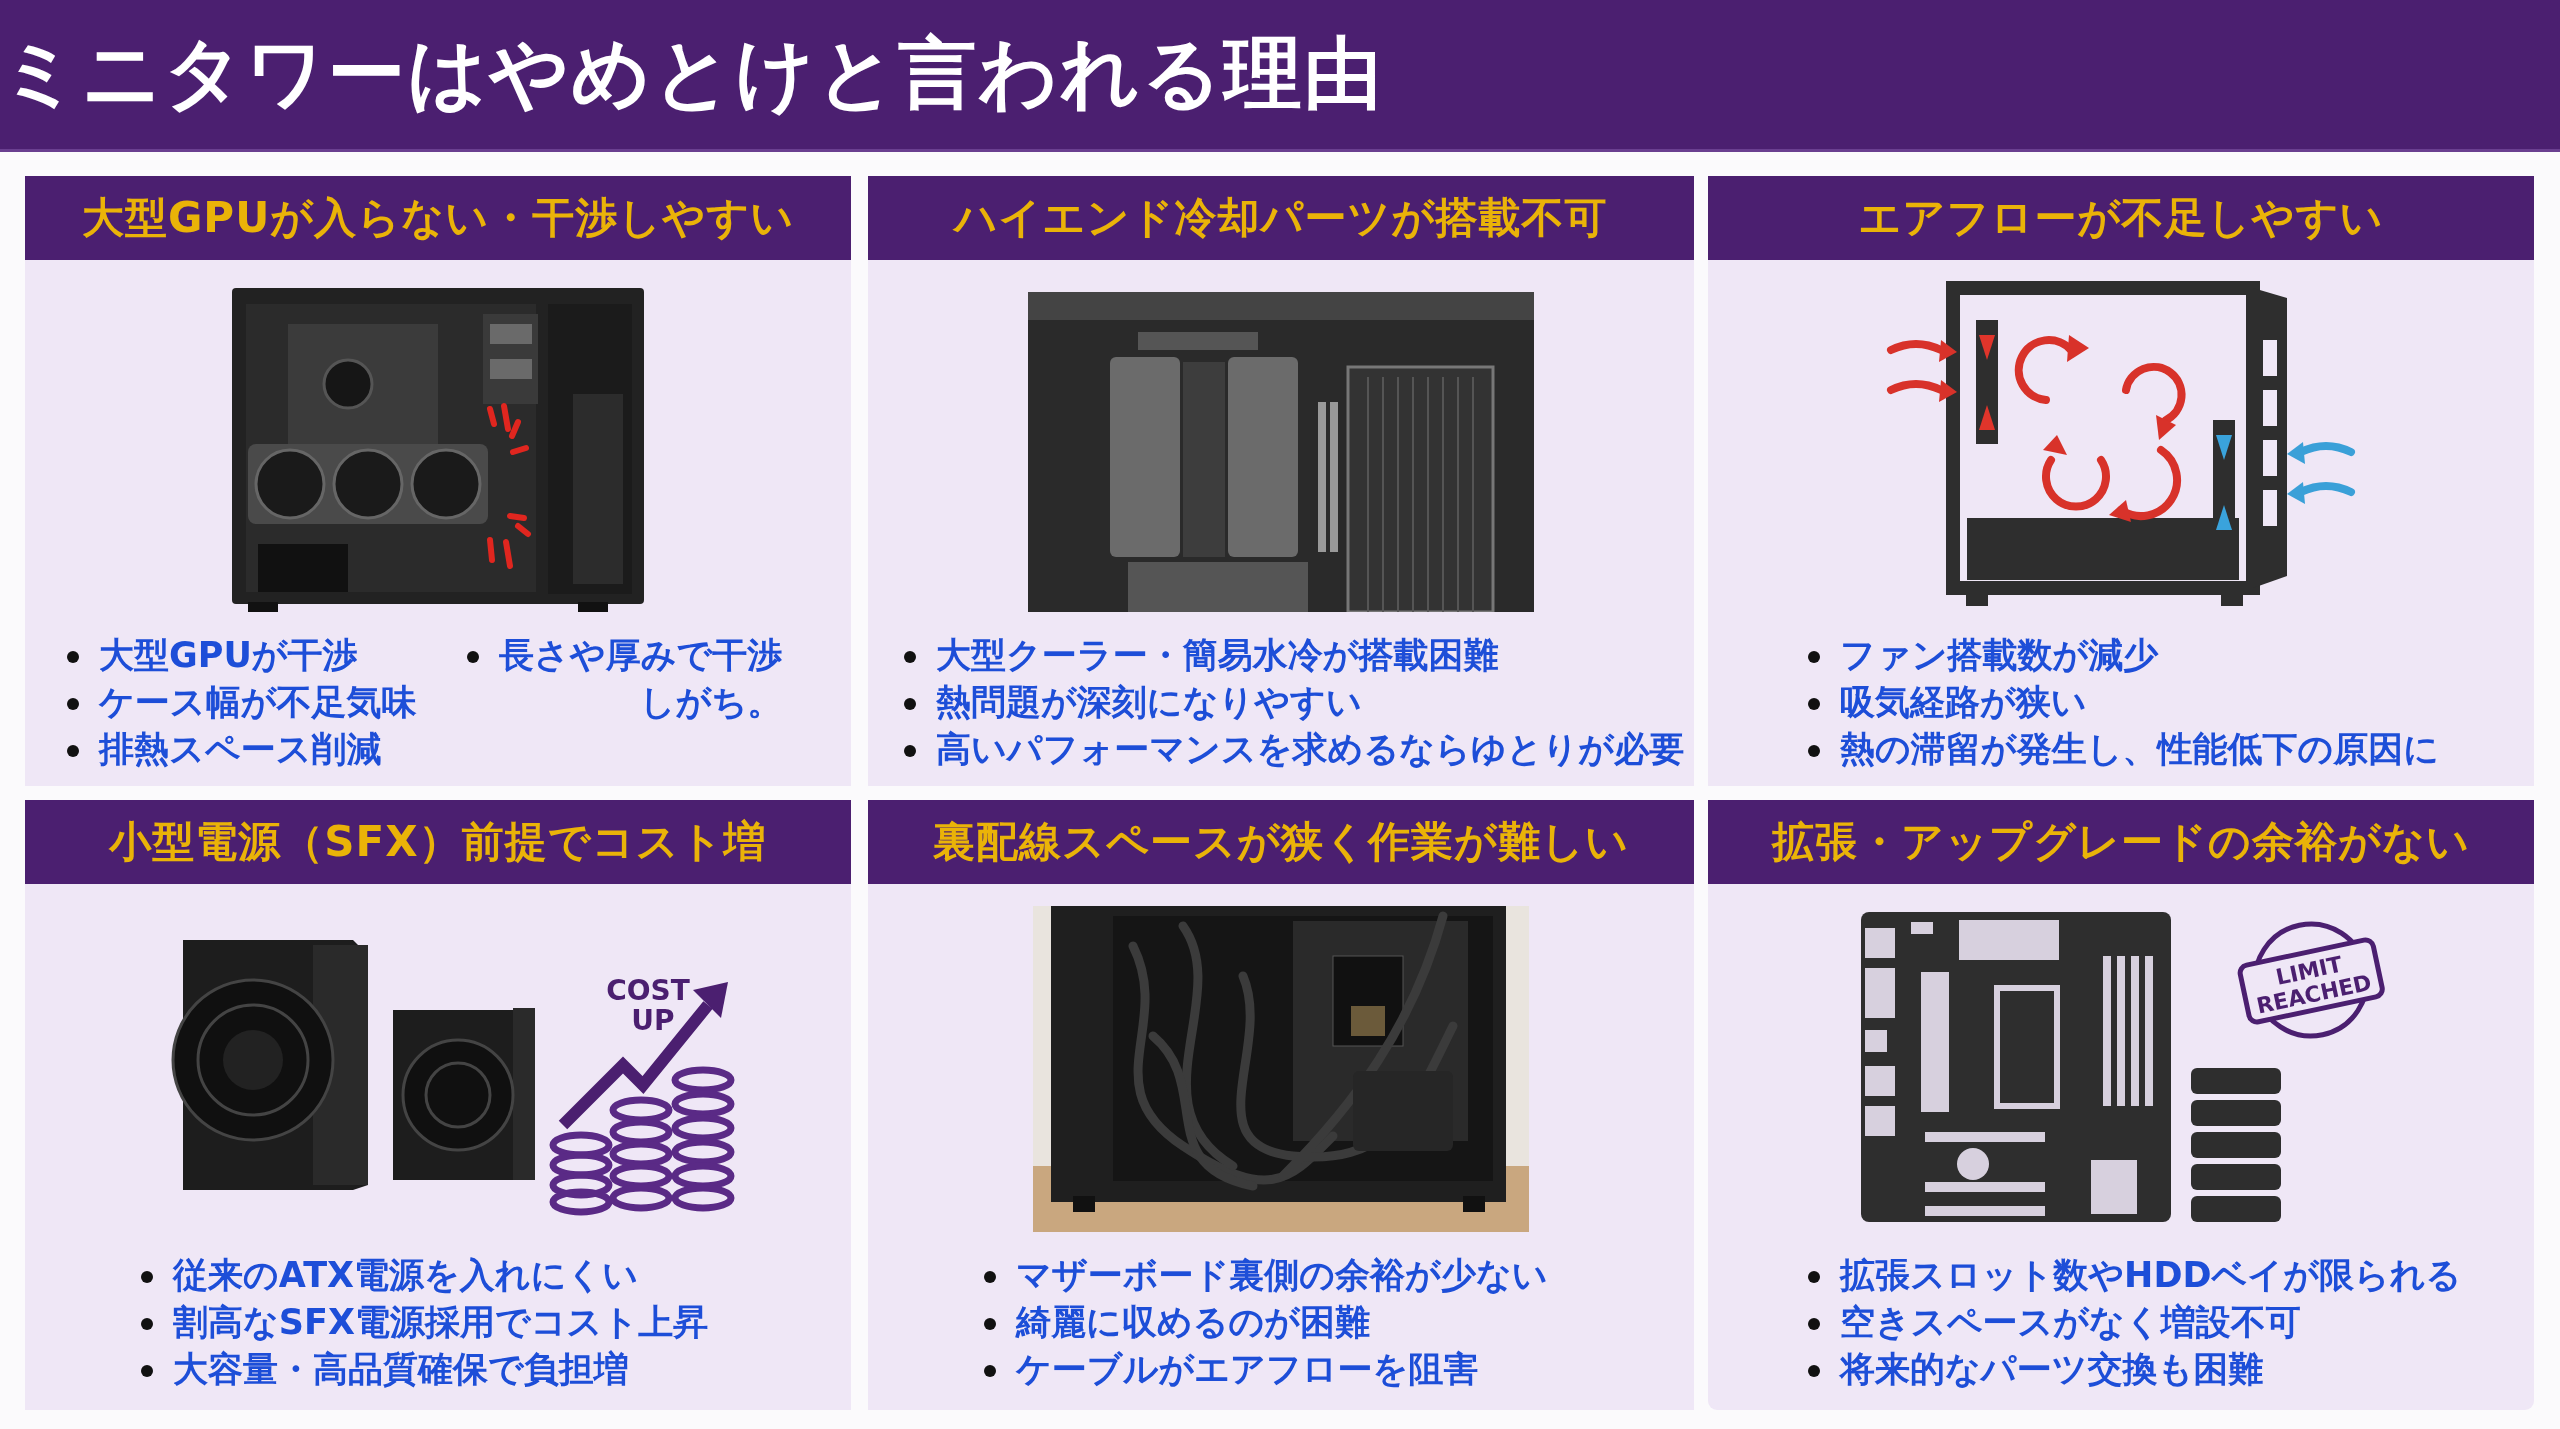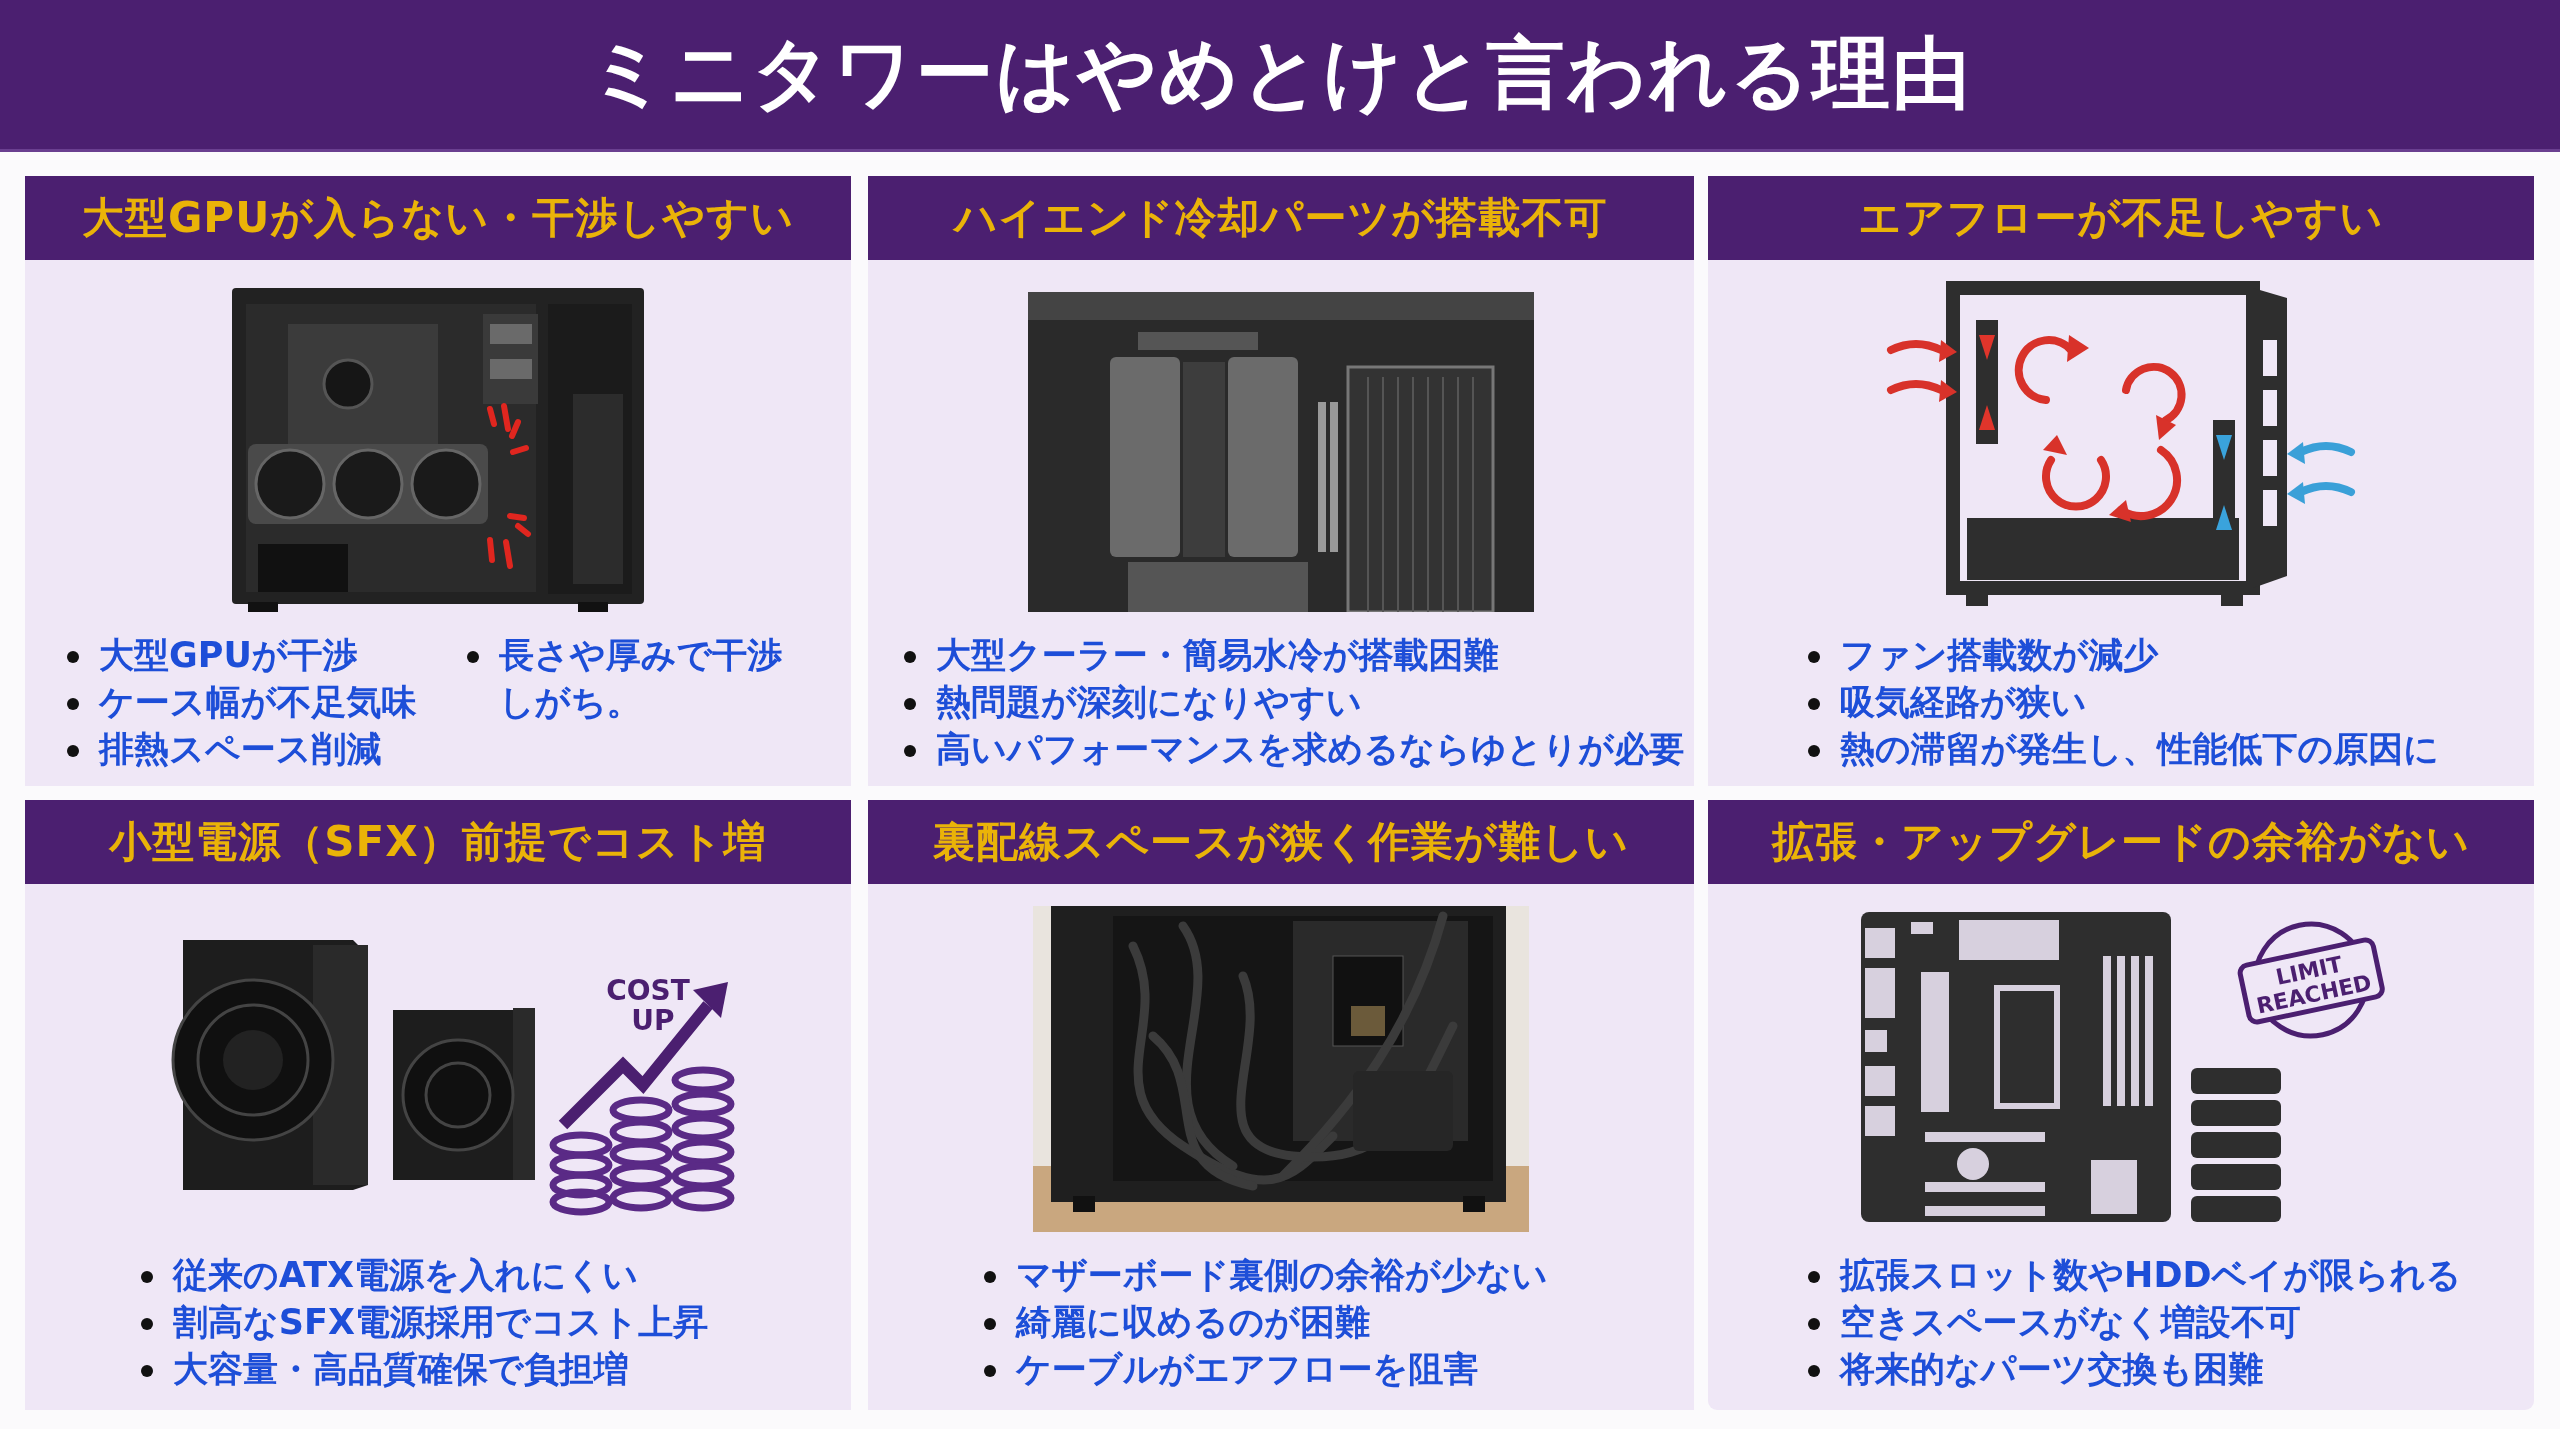--- a/index.html
+++ b/index.html
@@ -1,20 +1,20 @@
 <!DOCTYPE html>
 <html><head>
 <meta charset="utf-8">
 <style>
   * { box-sizing: border-box; margin: 0; padding: 0; }
   html, body { width: 2560px; height: 1429px; background: #fbfafc; overflow: hidden; }
   body { font-family: "DejaVu Sans", "Liberation Sans", sans-serif; position: relative; }
   .top-header {
     position: absolute; left: 0; top: 0; width: 2560px; height: 152px;
-    background: #4b1f70; display: flex; align-items: center; justify-content: center;
+    background: #4b1f70; display: flex; align-items: center; 
     border-bottom: 3px solid #6a3f90;
   }
   .top-header h1 { color: #fff; font-size: 78px; font-weight: bold; letter-spacing: 2px; }
   .panel {
     position: absolute; width: 826px; height: 610px; background: #efe7f6;
   }
   .panel-head {
     height: 84px; background: #4b1f70; display: flex; align-items: center; justify-content: center;
   }
   .panel-head span { color: #eab308; font-size: 42px; font-weight: bold; letter-spacing: 1px; }
@@ -64,21 +64,21 @@
       <rect x="345" y="110" width="50" height="190" fill="#2c2c2c"></rect>
       <rect x="20" y="318" width="30" height="10" fill="#111"></rect>
         <rect x="350" y="318" width="30" height="10" fill="#111"></rect>
     </svg>
   </div>
   <ul class="bullets" style="left:38px; top:456px;">
     <li>大型GPUが干渉</li>
     <li>ケース幅が不足気味</li>
     <li>排熱スペース削減</li>
   </ul>
-  <ul class="bullets" style="left:438px; top:456px;">
+  <ul class="bullets" style="left:438px; top:456px;text-align:right;">
     <li>長さや厚みで干渉</li>
     <li class="cont">しがち。</li>
   </ul>
 </section>
 
 <section class="panel" style="left:868px; top:176px;">
   <div class="panel-head">
     <span>ハイエンド冷却パーツが搭載不可</span>
   </div>
   <div class="illus" style="top:116px;height:320px;">

